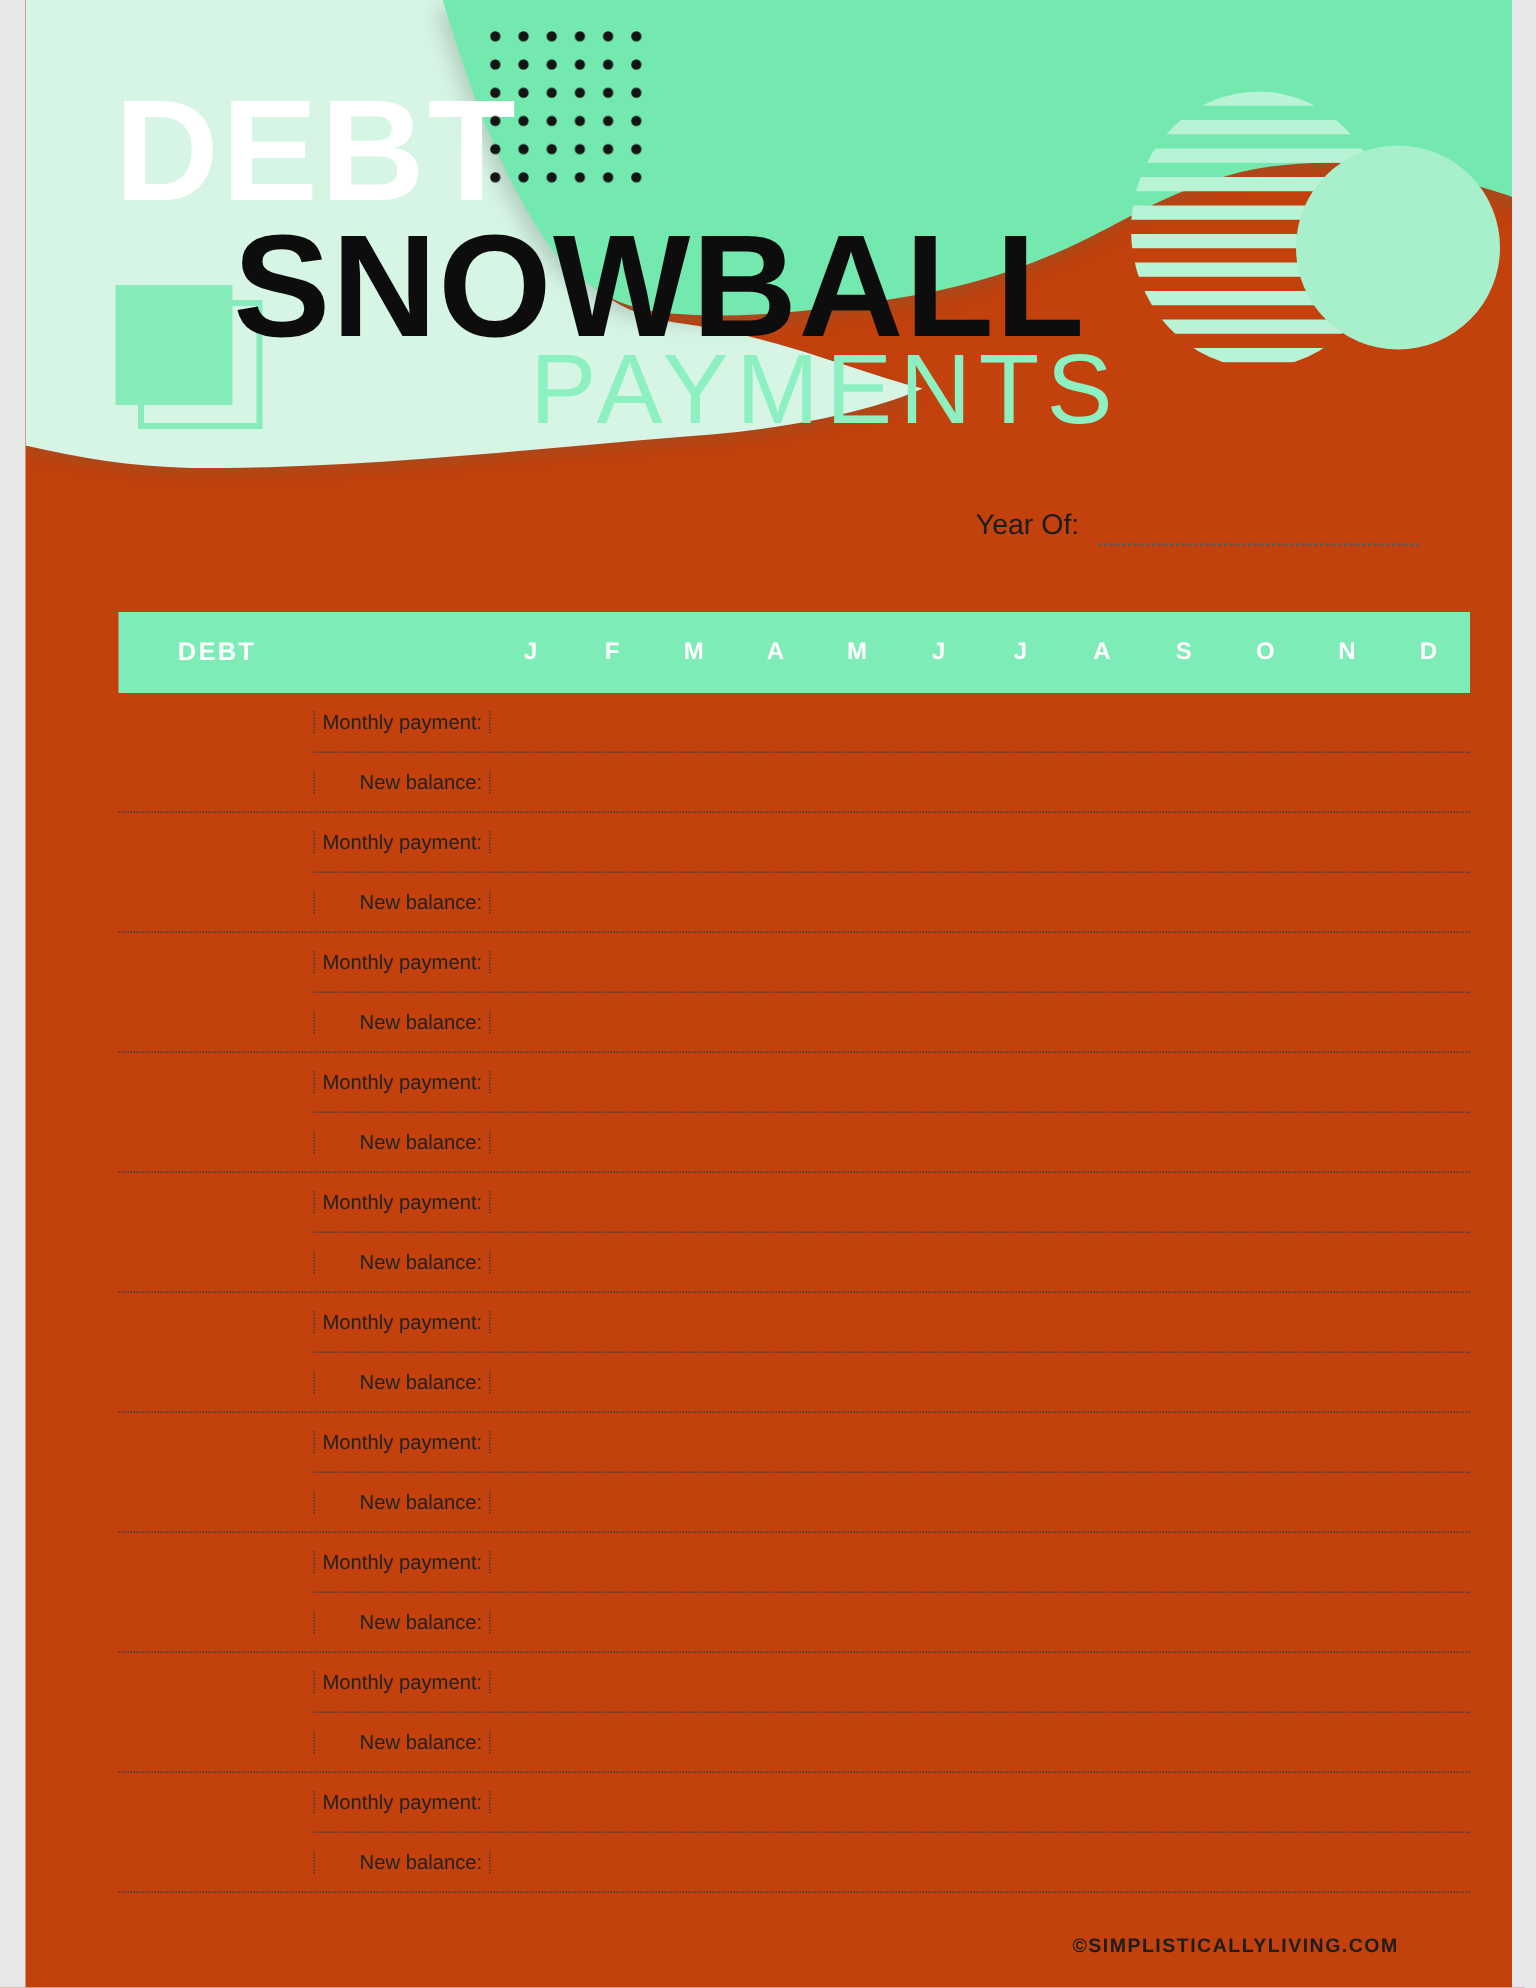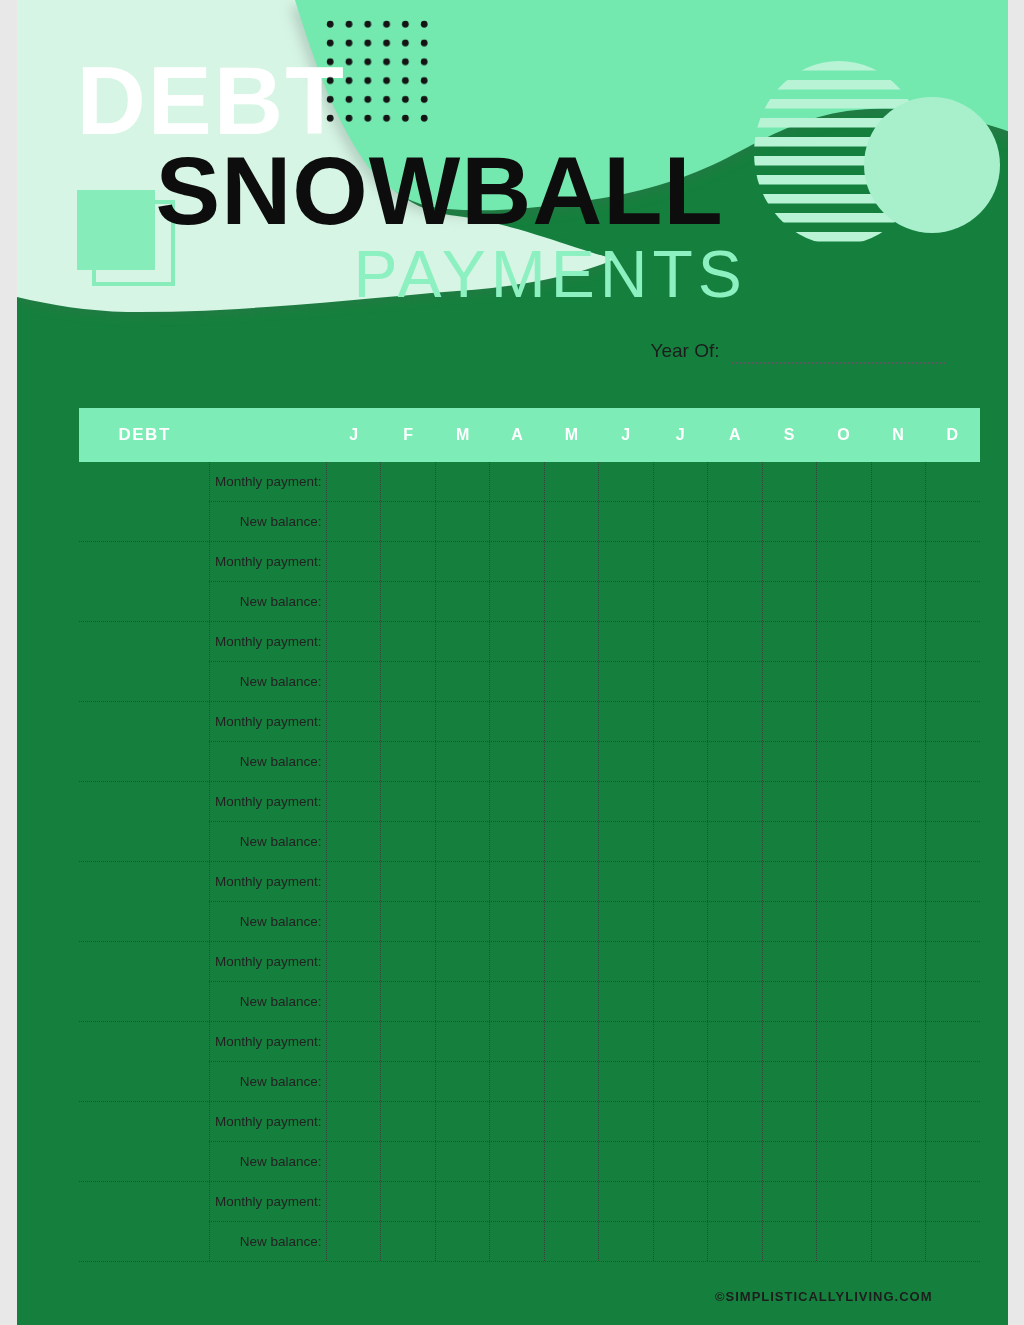--- a/index.html
+++ b/index.html
@@ -1,20 +1,20 @@
 <!DOCTYPE html>
 <html><head>
 <meta charset="utf-8">
 <style>
   html,body{margin:0;padding:0;background:#e8e8e8;}
   .page{
     position:relative;
     width:960px;height:1325px;
     margin:0 auto;
-    background:#15803d;
+    background:#c2410c;
     overflow:hidden;
     font-family:"Liberation Sans","DejaVu Sans",sans-serif;
     color:var(--ink,#1c1c1c);
     padding-left:31px;
   }
   
   .header-art{position:absolute;left:0;top:0;z-index:1;}
   .shape-light{fill:var(--mint-light,#d7f5e5);filter:drop-shadow(0px 5px 5px rgba(80,100,90,.20));}
   .shape-blob{fill:var(--mint,#74e9af);filter:drop-shadow(-5px 6px 6px rgba(80,100,90,.25));}
   .shape-stripe{fill:var(--mint-stripes,#b8f3d6);}
@@ -26,21 +26,21 @@
   .title{position:absolute;z-index:2;line-height:1;white-space:nowrap;}
   .title-debt{
     left:60px;top:53px;
     font-size:96px;font-weight:bold;letter-spacing:2px;color:#ffffff;
   }
   .title-snowball{
     left:139px;top:142px;
     font-size:97px;font-weight:bold;letter-spacing:1px;color:#0d0d0d;
   }
   .title-payments{
-    left:337px;top:241px;
+    left:337px;top:226px;
     font-size:66px;font-weight:normal;letter-spacing:5px;color:var(--mint-text,#8df0c1);
   }
   
   .year-row{
     position:absolute;z-index:2;left:634px;right:62px;top:340px;
     display:flex;align-items:flex-end;font-size:19px;
   }
   .year-label{white-space:nowrap;padding-bottom:2px;}
   .year-line{
     flex:1;margin-left:12px;height:20px;
@@ -62,21 +62,21 @@
   .tbody{width:100%;}
   .block{
     position:relative;height:80px;box-sizing:border-box;
     border-bottom:1.5px dotted var(--grid,#3f3f3f);
   }
   .debt-name{position:absolute;left:0;top:0;width:130px;height:100%;}
   .fill-area{
     position:absolute;left:130px;right:0;top:0;bottom:0;
     display:flex;flex-direction:column;
   }
-  .sub-row{flex:1 1 0;display:flex;box-sizing:border-box;min-height:0;}
+  .sub-row{flex:1 1 0;display:flex;box-sizing:border-box;min-height:0;align-items:center;}
   .sub-row.first{border-bottom:1.5px dotted var(--grid,#3f3f3f);}
   .label-cell{
     width:118px;box-sizing:border-box;
     border-left:1.5px dotted var(--grid,#3f3f3f);
     border-right:1.5px dotted var(--grid,#3f3f3f);
     display:flex;align-items:center;justify-content:flex-end;
     padding-right:4px;font-size:13.5px;color:#222222;white-space:nowrap;
   }
   .mcell{flex:1 1 0;box-sizing:border-box;}
   .mcell + .mcell{border-left:1.5px dotted var(--grid,#3f3f3f);}

